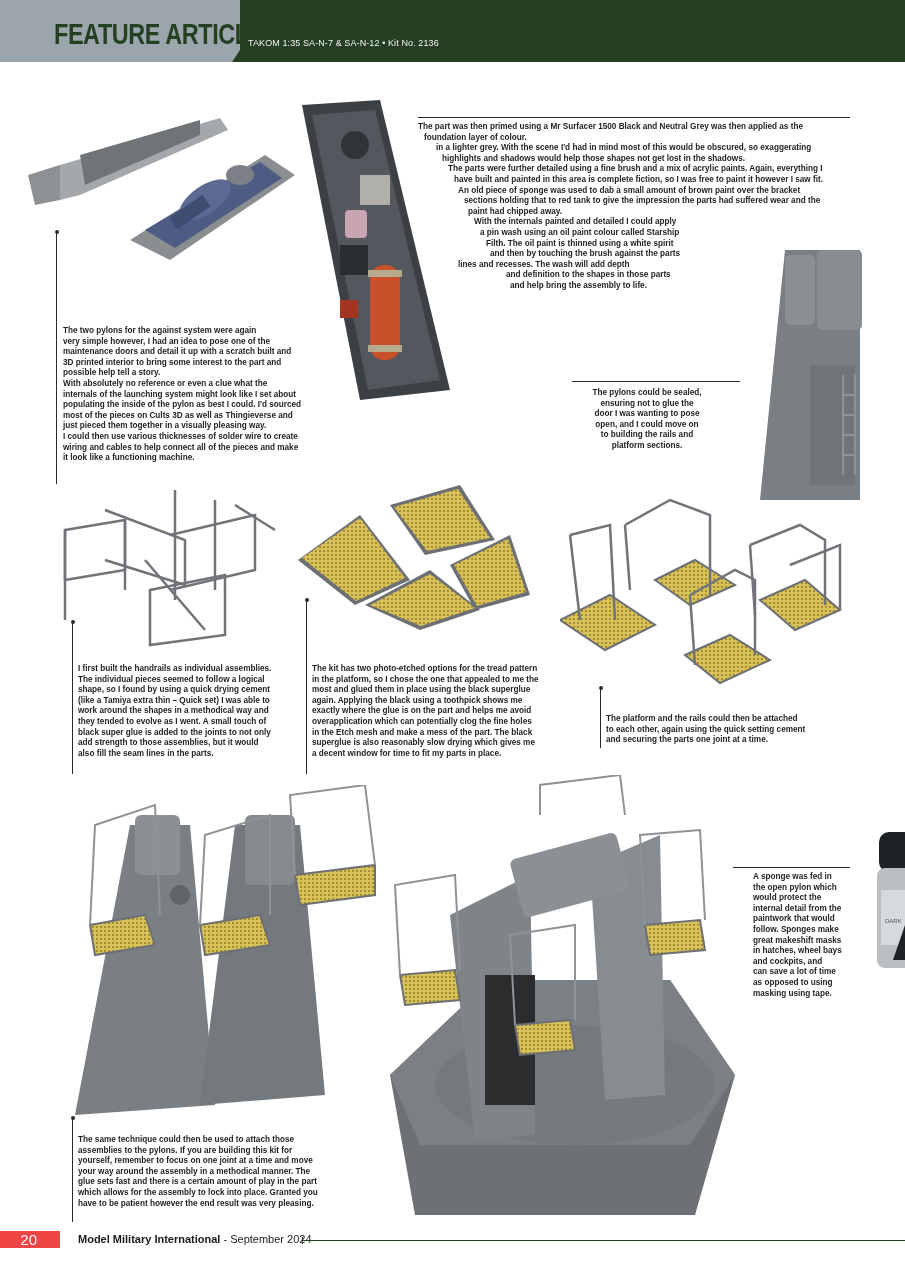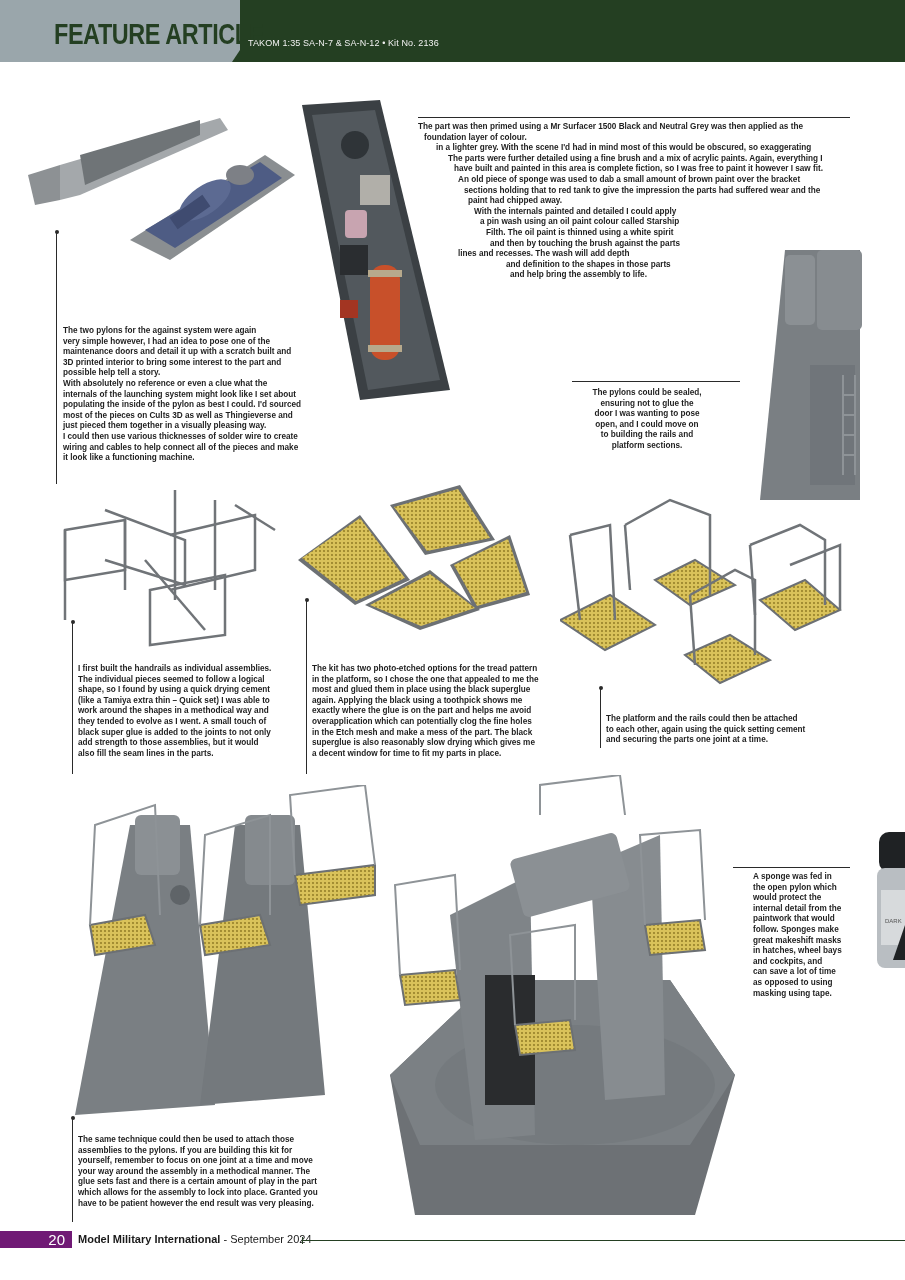--- a/index.html
+++ b/index.html
@@ -19,22 +19,22 @@
   .txt p { margin: 0; }
   .vrule { position: absolute; width: 1px; background: #2a2a2a; }
   .vrule::before { content: ""; position: absolute; left: -1.5px; top: -2px; width: 4px; height: 4px; border-radius: 50%; background: #2a2a2a; }
   .hrule { position: absolute; height: 1px; background: #2a2a2a; }
 
   
   .photo { position: absolute; }
   .photo svg { width: 100%; height: 100%; display: block; }
 
   
-  .footer-num { position: absolute; left: 0; top: 1231px; width: 72px; height: 17px; background: #701a75; color: #ffffff;
-    font-size: 15px; line-height: 17px; text-align: right; padding-right: 7px; }
+  .footer-num { position: absolute; left: 0; top: 1231px; width: 60px; height: 17px; background: #ef4444; color: #ffffff;
+    font-size: 15px; line-height: 17px; text-align: right; padding-right: 23px; }
   .footer-text { position: absolute; left: 78px; top: 1234px; font-size: 11px; line-height: 11px; color: #1a1a1a; }
   .footer-text .pub { font-weight: 700; }
   .footer-line { position: absolute; left: 302px; top: 1240px; width: 603px; height: 1px; background: #243f22; }
   .footer-line::before { content: ""; position: absolute; left: 0; top: -3px; width: 1px; height: 7px; background: #243f22; }
 </style>
 </head>
 <body>
 
 <div class="header">
   <div class="header-tab"></div>
@@ -188,20 +188,21 @@
     <polygon points="18,130 30,95 30,130" fill="#1f2224"></polygon>
   </svg>
   <span style="position:absolute;left:10px;top:88px;font-size:6px;color:#555;">DARK</span>
 </div>
 
 <div class="hrule" style="left:418px;top:117px;width:432px;"></div>
 <div class="txt" style="left:418px;top:122px;width:440px;">
   <p style="padding-left:0px">The part was then primed using a Mr Surfacer 1500 Black and Neutral Grey was then applied as the</p>
   <p style="padding-left:6px">foundation layer of colour.</p>
   <p style="padding-left:18px">in a lighter grey. With the scene I'd had in mind most of this would be obscured, so exaggerating</p>
+  <p style="padding-left:24px">highlights and shadows would help those shapes not get lost in the shadows.</p>
   <p style="padding-left:30px">The parts were further detailed using a fine brush and a mix of acrylic paints. Again, everything I</p>
   <p style="padding-left:36px">have built and painted in this area is complete fiction, so I was free to paint it however I saw fit.</p>
   <p style="padding-left:40px">An old piece of sponge was used to dab a small amount of brown paint over the bracket</p>
   <p style="padding-left:46px">sections holding that to red tank to give the impression the parts had suffered wear and the</p>
   <p style="padding-left:50px">paint had chipped away.</p>
   <p style="padding-left:56px">With the internals painted and detailed I could apply</p>
   <p style="padding-left:62px">a pin wash using an oil paint colour called Starship</p>
   <p style="padding-left:68px">Filth. The oil paint is thinned using a white spirit</p>
   <p style="padding-left:72px">and then by touching the brush against the parts</p>
   <p style="padding-left:40px">lines and recesses. The wash will add depth</p>

